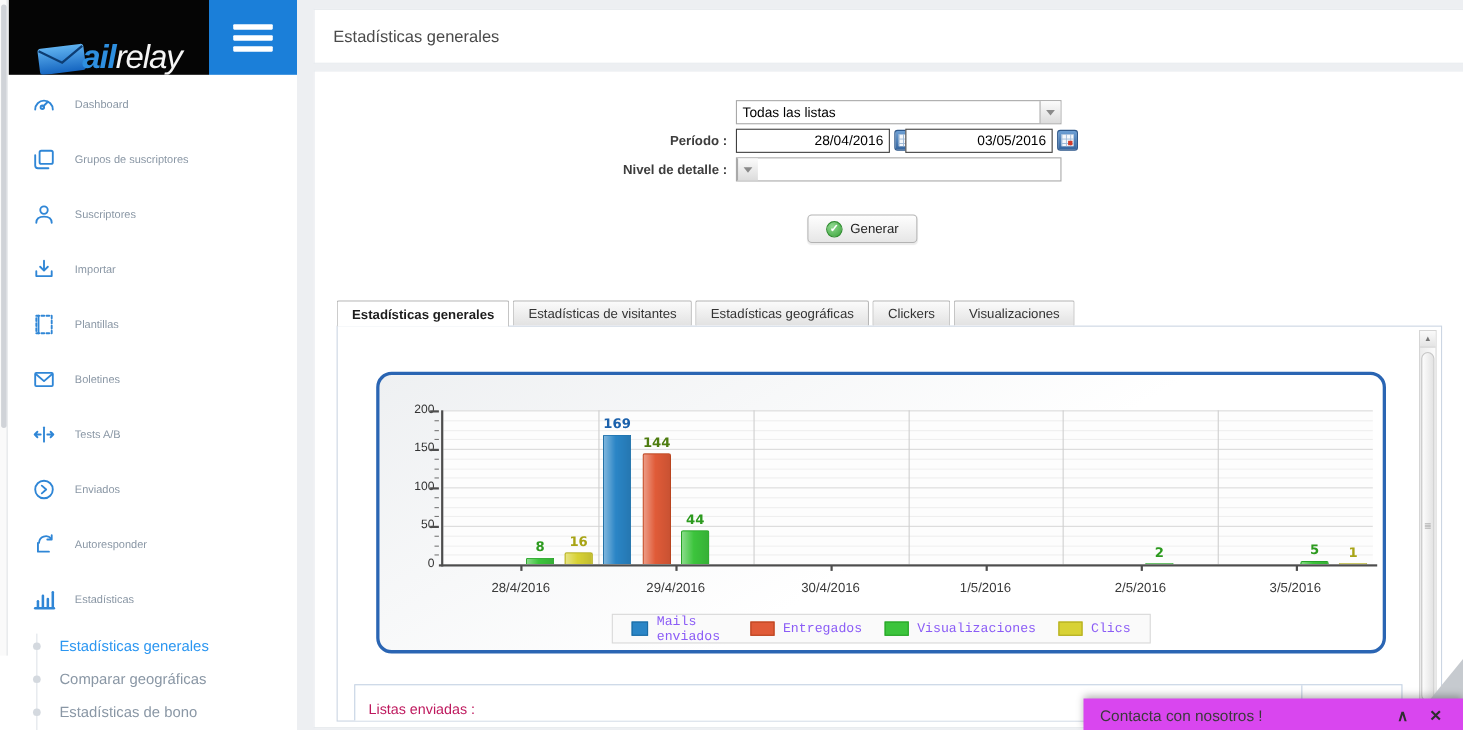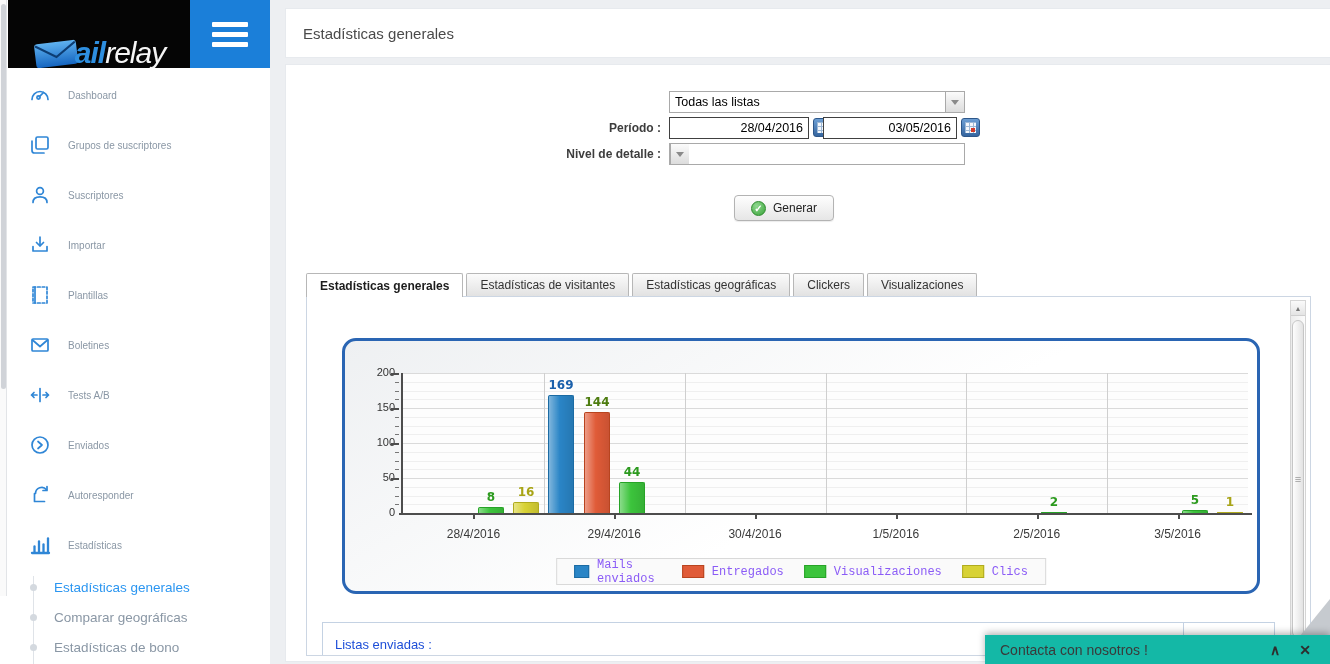--- a/index.html
+++ b/index.html
@@ -115,27 +115,27 @@
   .x-labels span { flex:1; text-align:center; font-size:12px; color:#3a3a3a; }
   .legend { position:absolute; left:50%; transform:translateX(-50%); top:217px; height:27px;
     background:#fafafa; border:1px solid #d9d9d9; display:flex; align-items:center; gap:20px; padding:0 17px; }
   .legend-item { display:flex; align-items:center; gap:8px; }
   .legend-swatch { width:22px; height:13px; border:1px solid rgba(0,0,0,.35); }
   .legend-item .nm { font-size:12px; color:#8b5cf6;font-family:Liberation Mono, monospace; }
 
   
   .listas-box { position:absolute; left:15px; top:325px; width:953px; height:60px; background:#fff;
     border:1px solid #c4d2e3; }
-  .listas-box .hd { position:absolute; left:12px; top:14px; font-size:13px; color:#1d4ed8;text-align:right; }
+  .listas-box .hd { position:absolute; left:12px; top:14px; font-size:13px; color:#be185d;text-align:right; }
   .listas-box .divider { position:absolute; left:860px; top:0; bottom:0; width:1px; background:#c4d2e3; }
 
   
   .corner-fold { position:absolute; left:1300px; top:599px; width:0; height:0;
     border-left:30px solid transparent; border-bottom:37px solid #c6cacf; z-index:40; }
-  .chat { position:absolute; left:985px; top:635px; width:345px; height:29px; background:#14b8a6;
+  .chat { position:absolute; left:985px; top:635px; width:345px; height:29px; background:#d946ef;
     box-shadow:0 -2px 7px rgba(0,0,0,.3); display:flex; align-items:center; z-index:50; }
   .chat .msg { margin-left:15px; font-size:14px; color:#3a3a3a; flex:1; }
   .chat .ci { font-size:14px; font-weight:700; color:#2e2e2e; margin-right:19px; cursor:pointer; line-height:1; }
 </style>
 </head>
 <body>
 
 <div class="sidebar">
   <div class="logo-box">
     <div class="logo-inner">

